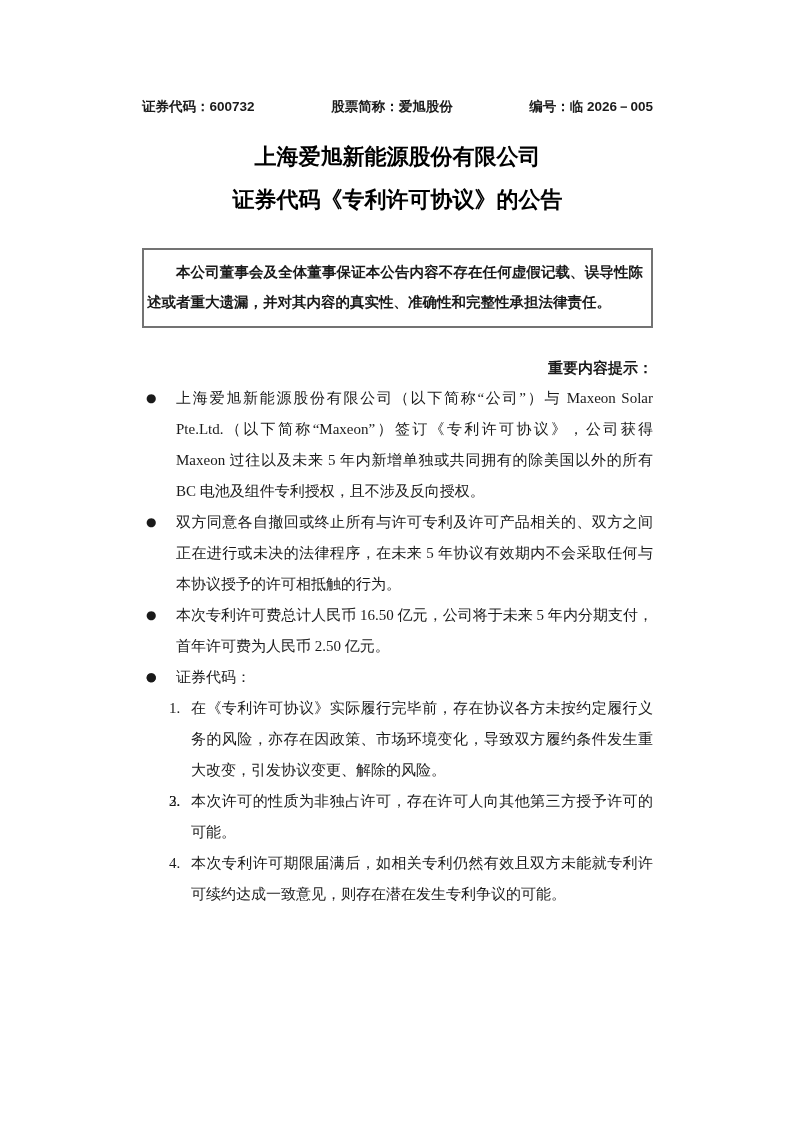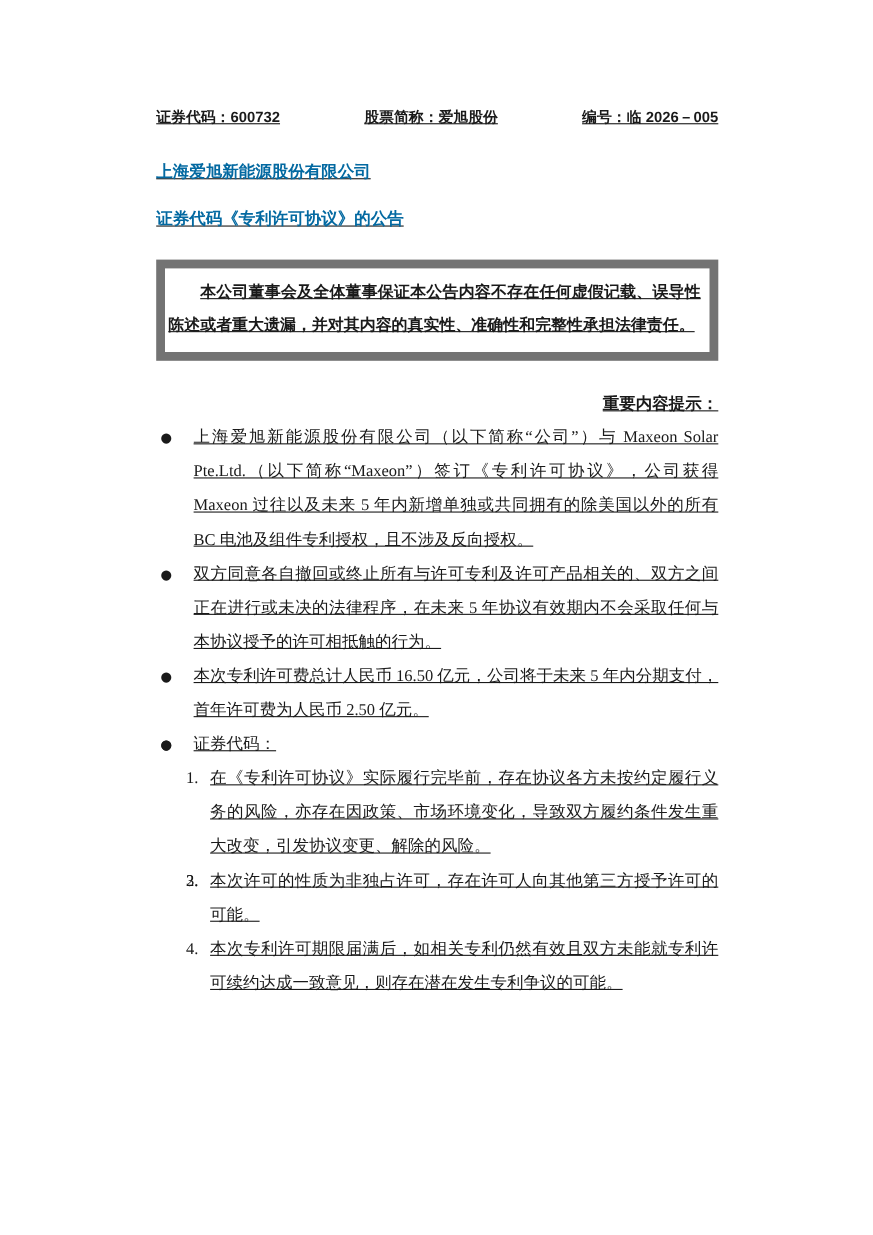--- a/index.html
+++ b/index.html
@@ -11,44 +11,44 @@
     position: relative;
     width: 716px;
     height: 1123px;
     margin: 0 auto;
     background: #ffffff;
     box-sizing: border-box;
     padding: 99px 102px 0 103px;
     font-family: "Liberation Serif", "DejaVu Serif", serif;
     color: #1a1a1a;
     overflow: hidden;
-    text-decoration: underline;
   }
   .doc-header {
     display: flex;
     justify-content: space-between;
     align-items: baseline;
     font-family: "Liberation Sans", "DejaVu Sans", sans-serif;
     font-weight: 700;
     font-size: 13.5px;
     line-height: 15px;
     white-space: nowrap;
   }
   .title-line {
-    color: #0369a1;
+    text-align: center;
+    color: #000000;
     font-family: "Liberation Sans", "DejaVu Sans", sans-serif;
     font-weight: 700;
-    font-size: 15px;
+    font-size: 22px;
     line-height: 24px;
   }
   .title-line.first { margin-top: 31px; }
   .title-line.second { margin-top: 19px; }
   .notice-box {
-    margin-top: 24px;
-    border: 8px solid #737373;
+    margin-top: 36px;
+    border: 2px solid #737373;
     box-sizing: border-box;
     padding: 7px 8px 9px 3px;
     font-family: "Liberation Sans", "DejaVu Sans", sans-serif;
     font-weight: 700;
     font-size: 14.5px;
     line-height: 30px;
   }
   .notice-box p {
     margin: 0;
     text-indent: 2em;

